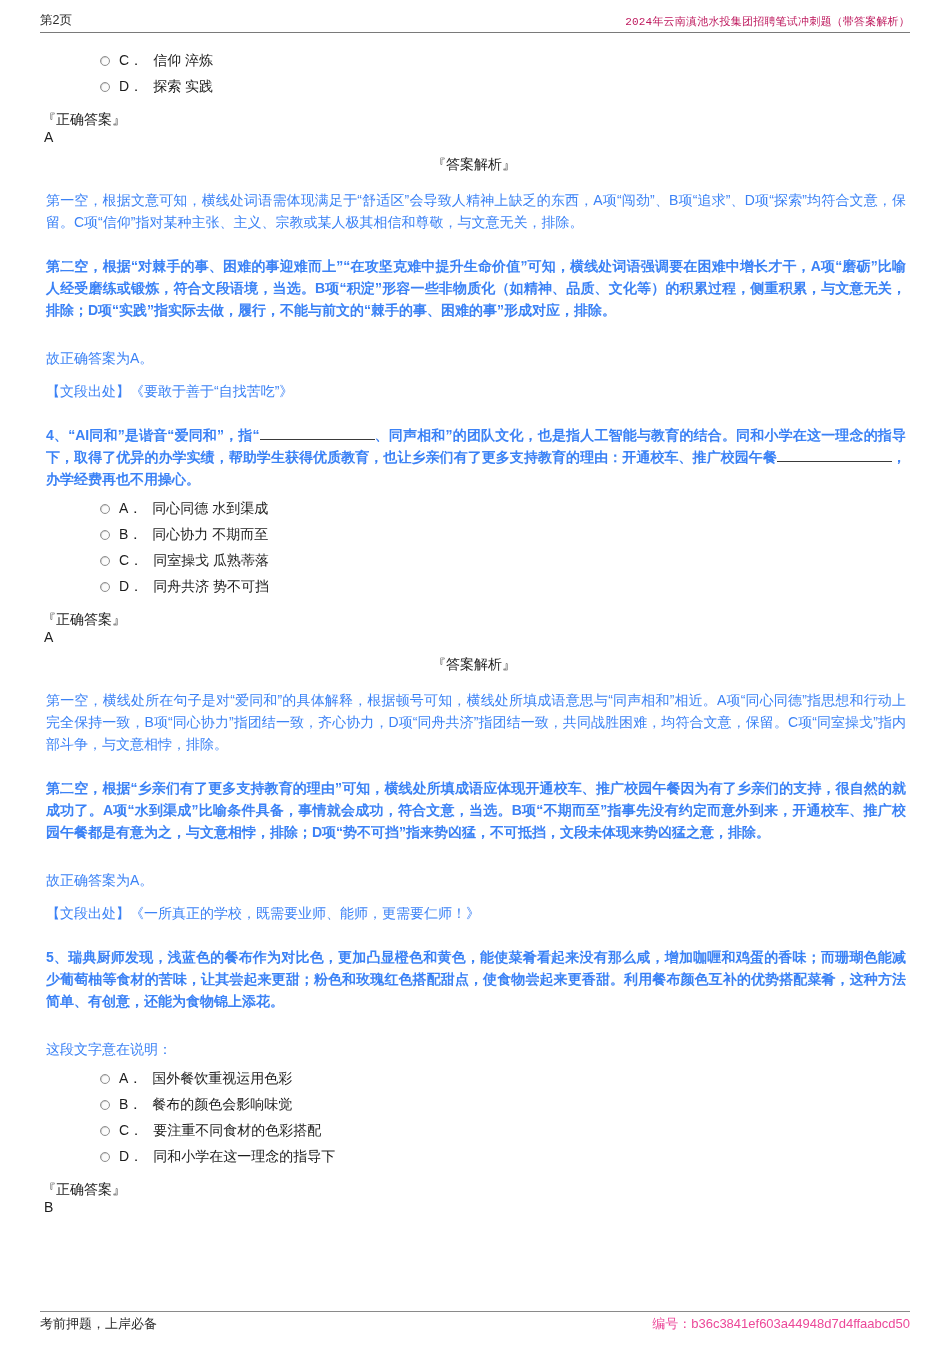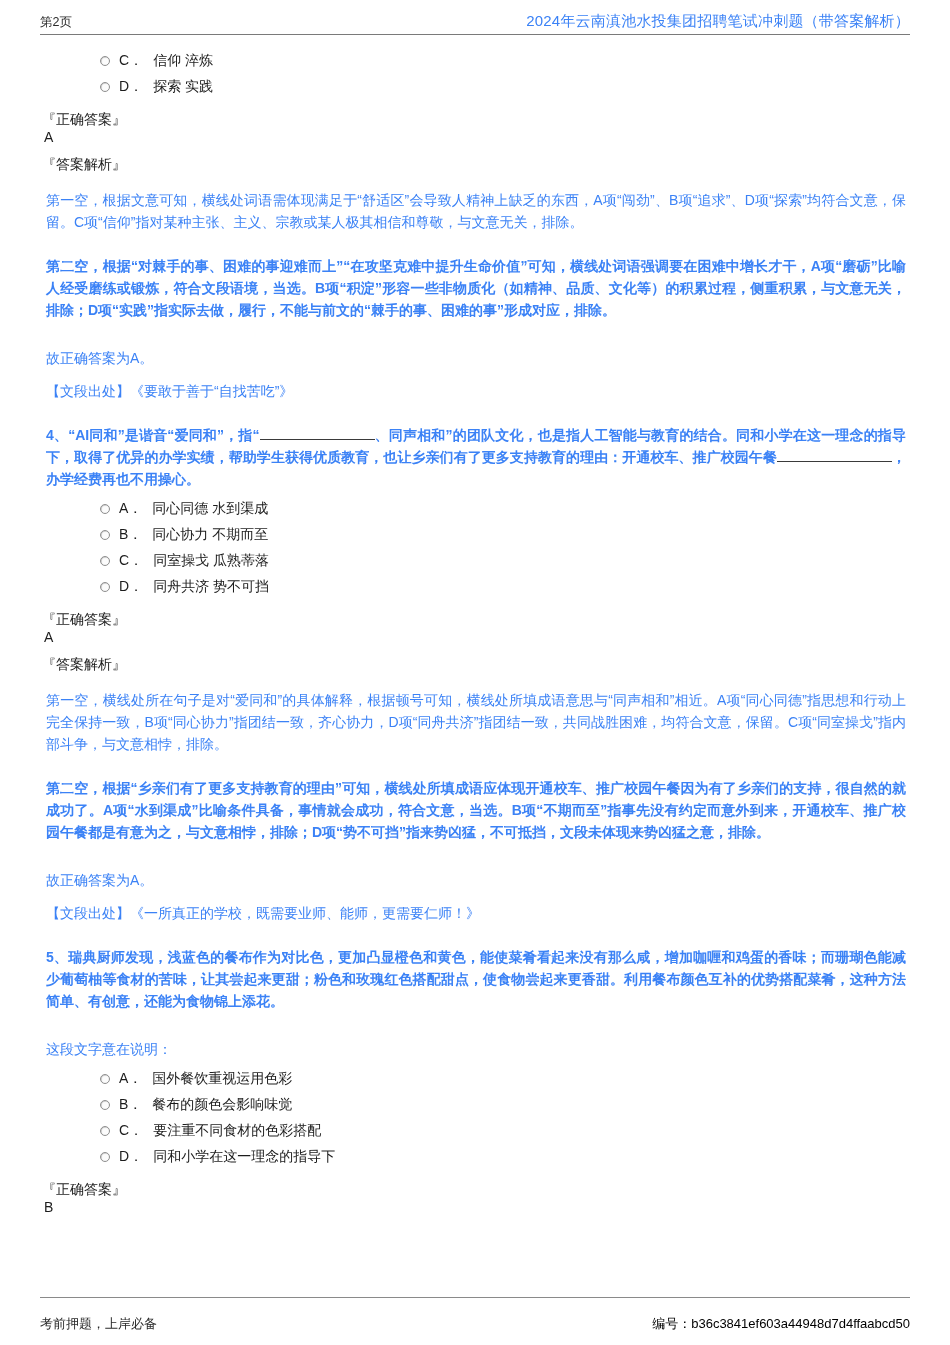--- a/index.html
+++ b/index.html
@@ -17,33 +17,33 @@
   .header {
     position: absolute;
     top: 12px; left: 40px; right: 40px;
     display: flex;
     justify-content: space-between;
     align-items: flex-end;
     border-bottom: 1px solid #7a7a7a;
     padding-bottom: 3px;
   }
   .header .page-num { font-size: 12.5px; color: #2a2a2a; }
-  .header .doc-title { font-size: 15px; color: #3b82f6; letter-spacing: 0.2px; }
+  .header .doc-title { font-size: 11px; color: #be185d; letter-spacing: 0.2px; font-family: Liberation Mono, monospace; }
   
   .footer {
     position: absolute;
     left: 40px; right: 40px; bottom: 12px;
     border-top: 1px solid #8a8a8a;
-    padding-top: 17px;
+    padding-top: 3px;
     display: flex;
     justify-content: space-between;
     align-items: baseline;
   }
   .footer .slogan { font-size: 13px; color: #2a2a2a; }
-  .footer .doc-id { font-size: 13px; color: #000000; }
+  .footer .doc-id { font-size: 13px; color: #ec4899; }
   
   .content {
     position: absolute;
     top: 42px; left: 46px; right: 44px;
   }
   .para {
     font-size: 14px;
     line-height: 22px;
     text-align: justify;
     margin: 0;
@@ -68,21 +68,21 @@
     border: 1px solid #8f8f8f;
     background: #fcfcfc;
     box-shadow: inset 0.5px 0.5px 1px rgba(0,0,0,0.28);
     margin-right: 9px;
     flex: 0 0 auto;
   }
   .opt-letter { margin-right: 10px; white-space: nowrap; }
   .opt-text { white-space: nowrap; }
   .ansgroup { margin-top: 10px; margin-left: -4px; }
   .marker { font-size: 14px; line-height: 18px; }
-  .marker.gap { margin-top: 9px; }
+  .marker.gap { margin-top: 9px; text-align: center; }
   .ans-letter { font-size: 14px; line-height: 18px; padding-left: 2px; }
   .blank {
     display: inline-block;
     width: 115px;
     height: 13px;
     border-bottom: 1px solid #3a3a3a;
     vertical-align: baseline;
   }
 </style>
 </head>

